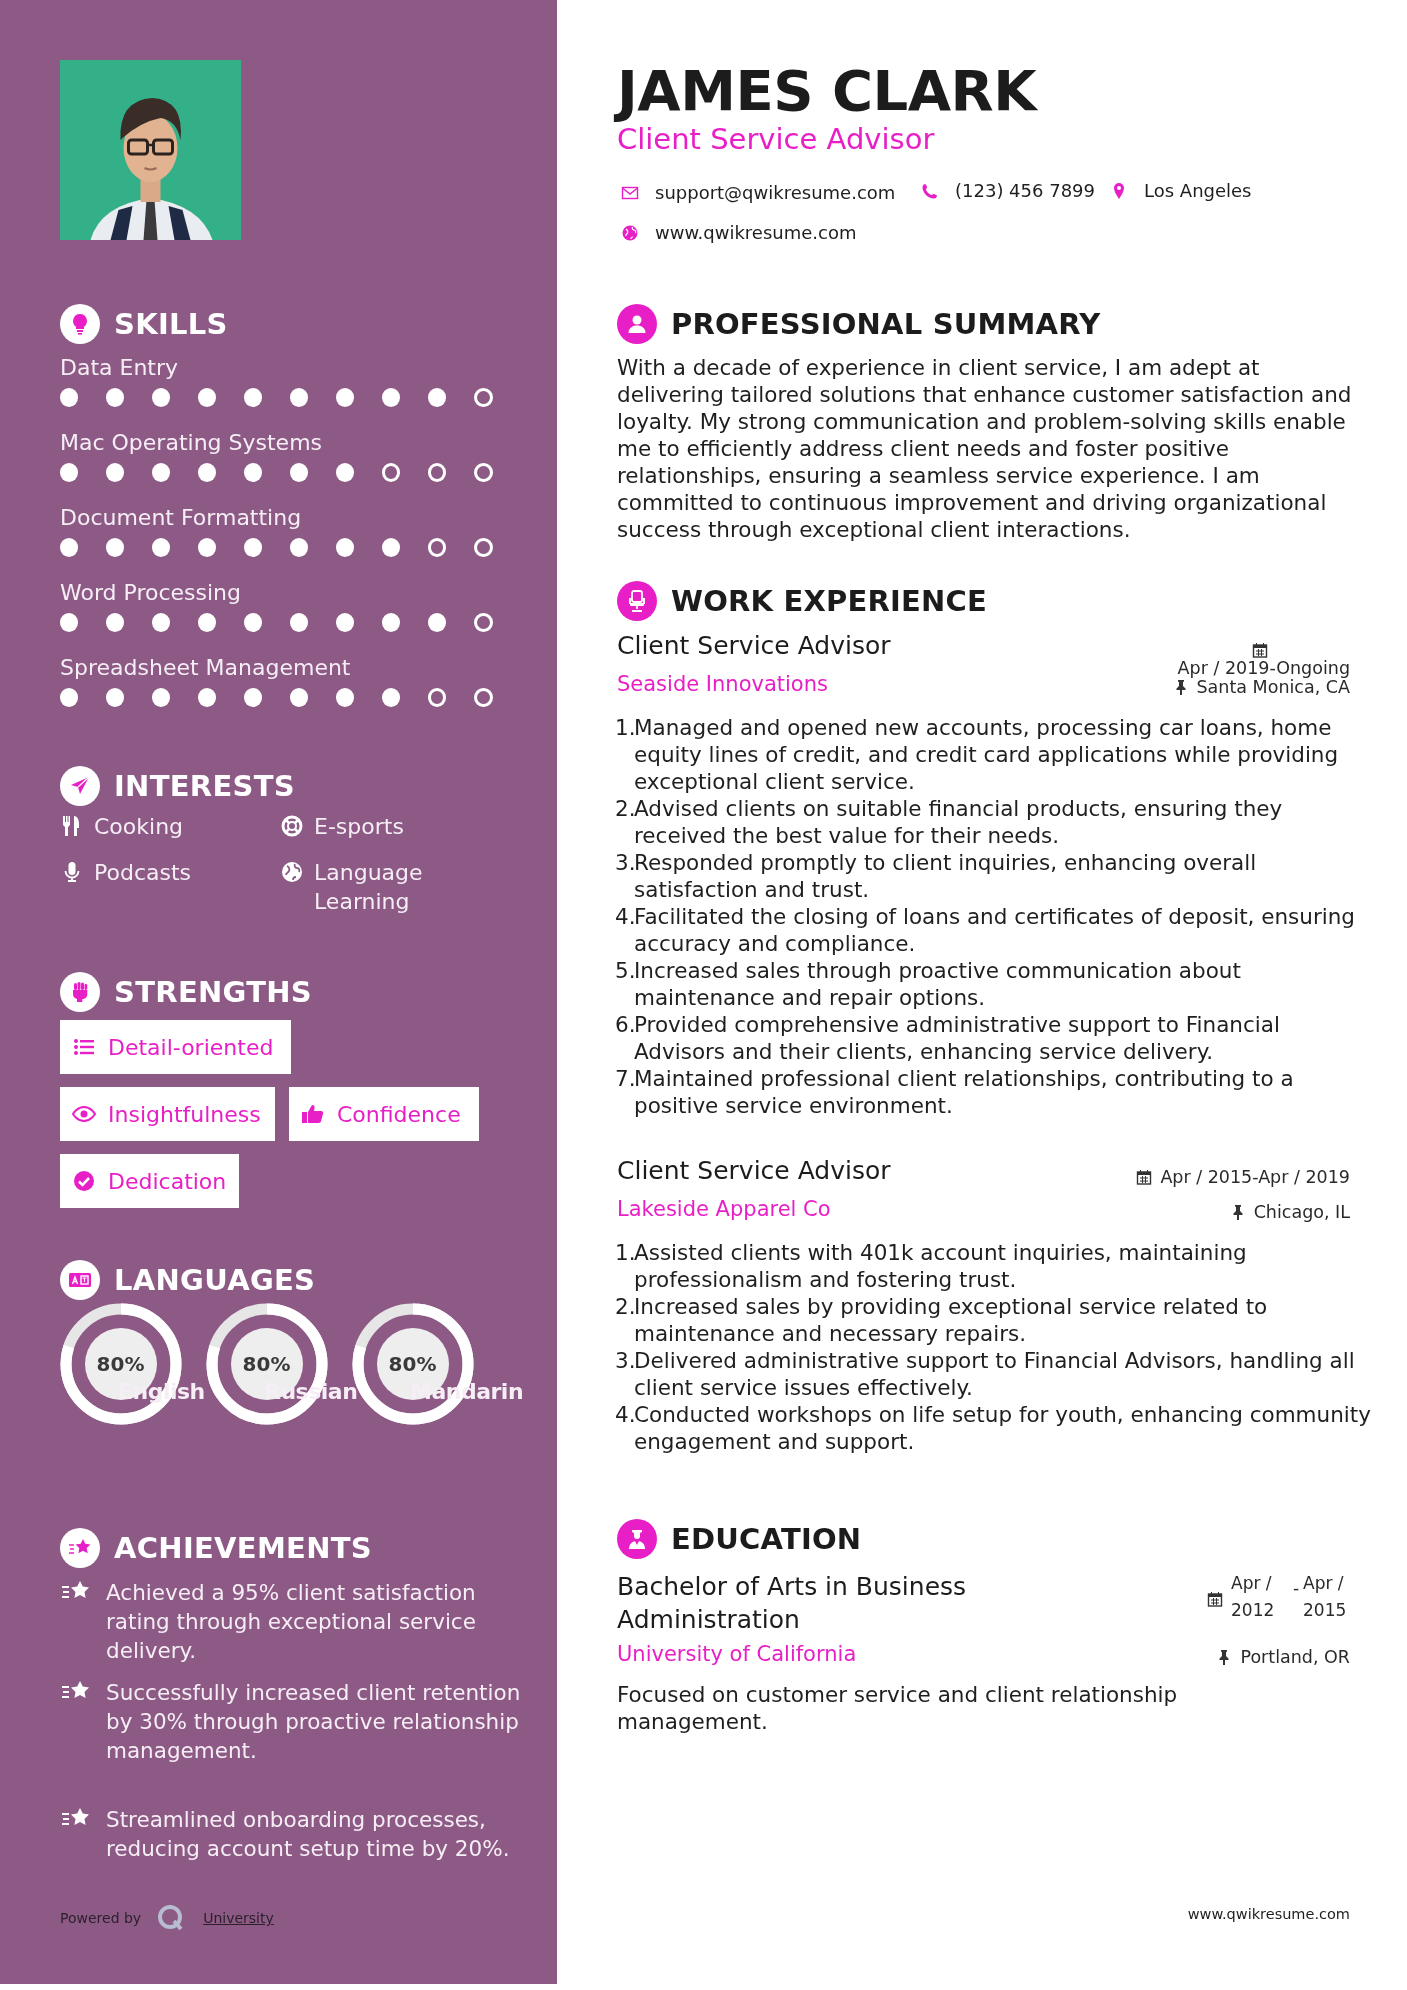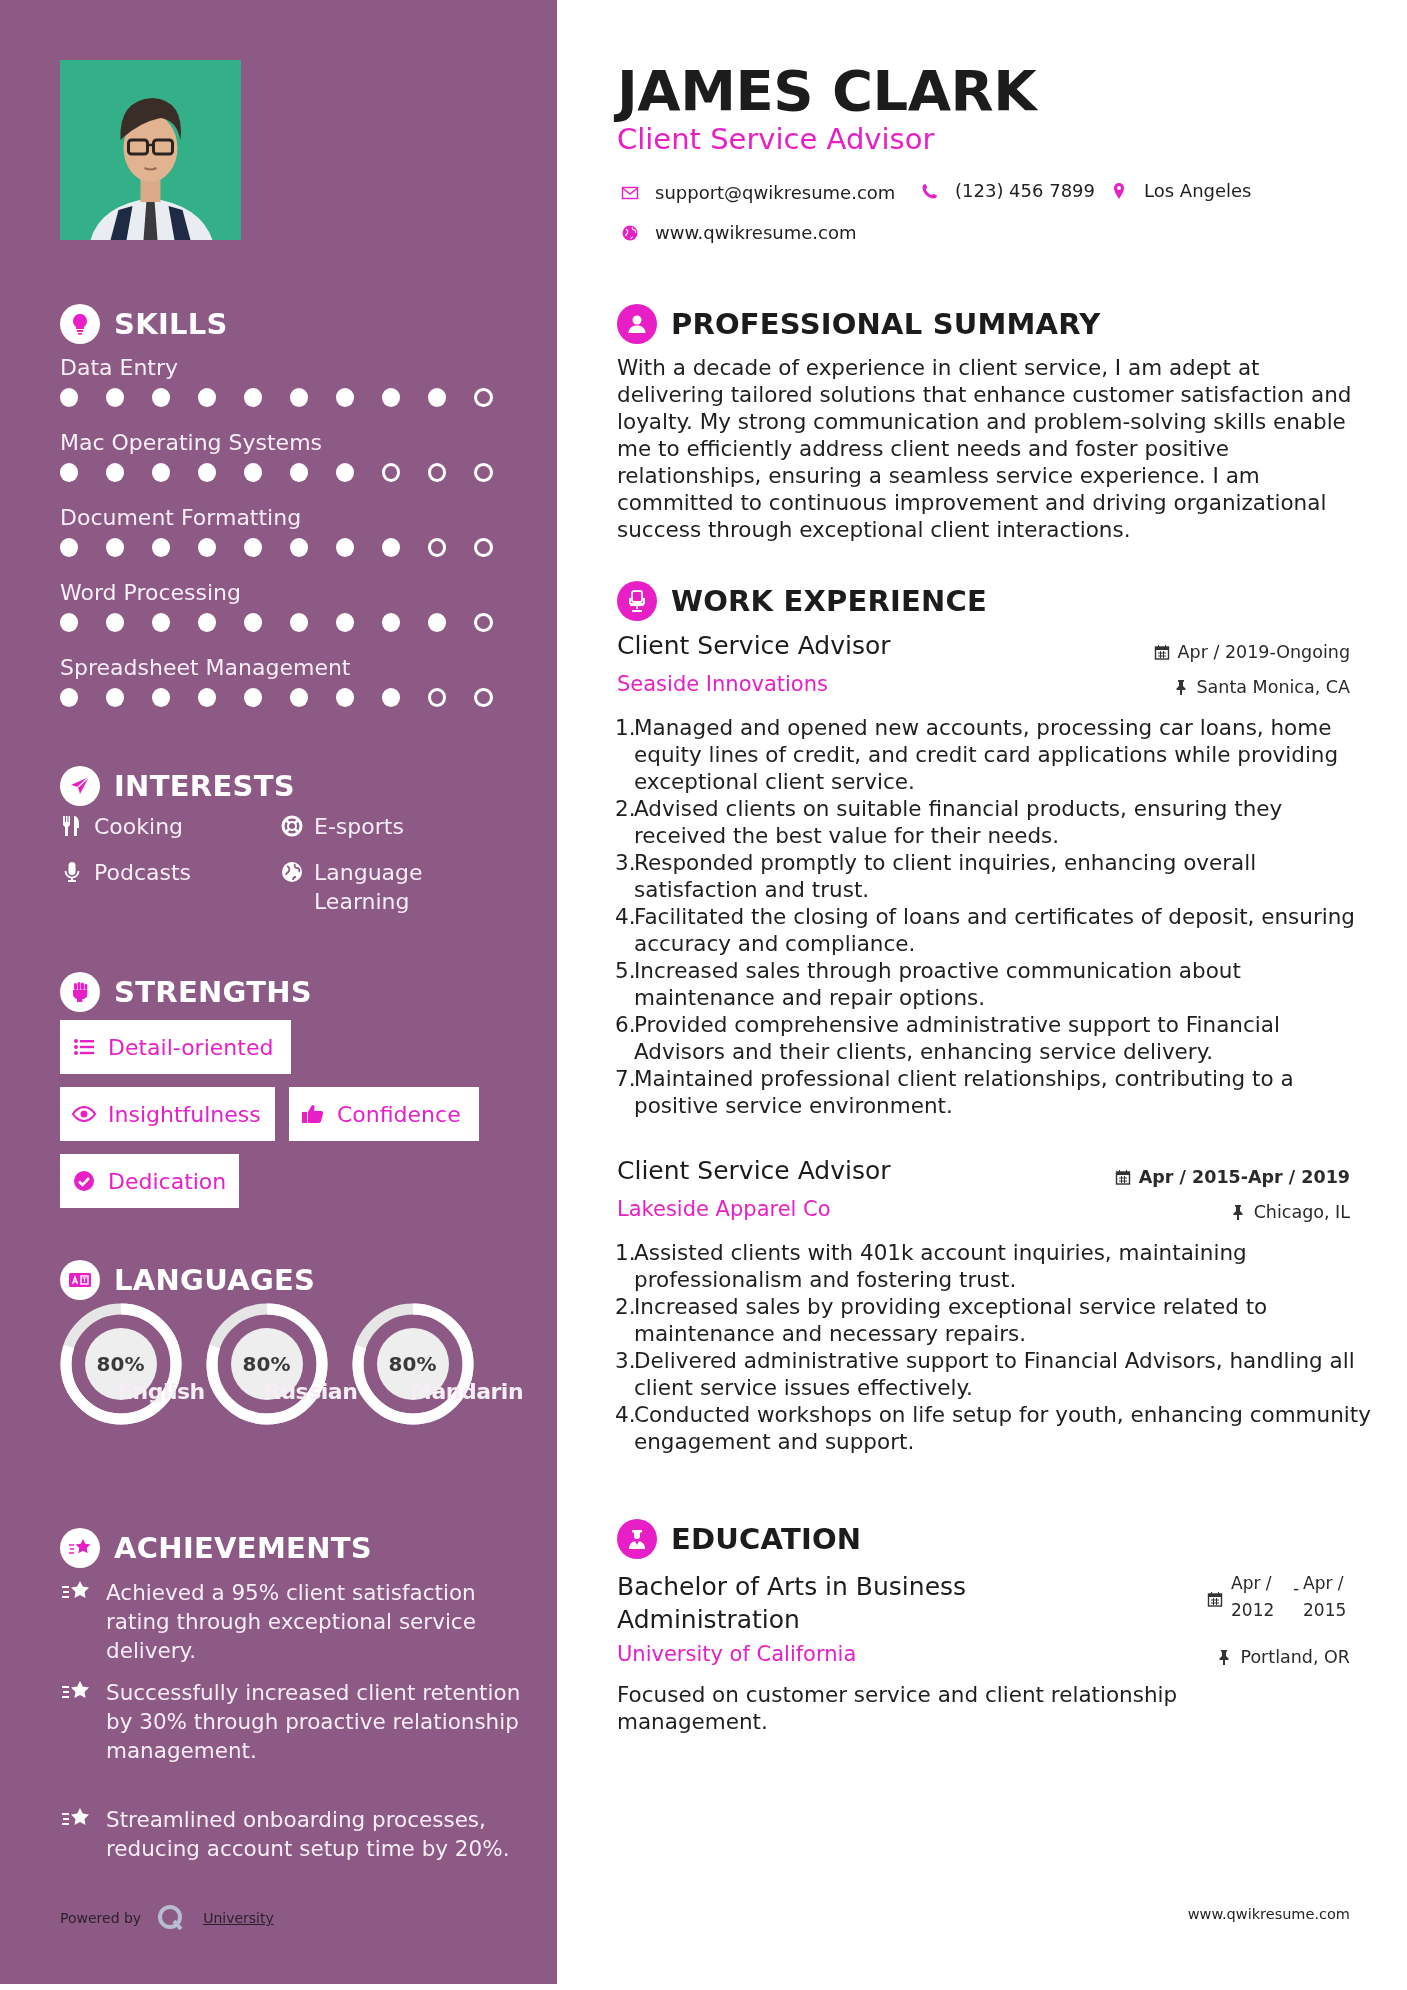--- a/index.html
+++ b/index.html
@@ -450,21 +450,21 @@
           <rect x="4" y="9" width="2" height="6" fill="#ffffff"></rect>
           <rect x="18" y="9" width="2" height="6" fill="#ffffff"></rect>
           <rect x="5" y="14" width="14" height="3" rx="1" fill="#ffffff"></rect>
           <path d="M12 17v3M7 22h10" stroke="#ffffff" stroke-width="1.8"></path>
         </svg>
     </span>
     <span class="ttl">WORK EXPERIENCE</span>
   </div>
 
   <div class="job-title" style="top:631px;">Client Service Advisor</div>
-  <div class="meta" style="top:642px;">
+  <div class="meta" style="top:642px;flex-direction:column;">
     <span class="ic">
       <svg viewBox="0 0 16 16">
           <rect x="1.5" y="3" width="13" height="12" fill="none" stroke="#333" stroke-width="1.4"></rect>
           <rect x="1.5" y="3" width="13" height="3" fill="#333"></rect>
           <path d="M4.5 1v3M11.5 1v3M4 9h8M4 12h8M6.5 7v7M9.5 7v7" stroke="#333" stroke-width="1"></path>
         </svg>
     </span>
     <span>Apr / 2019-Ongoing</span>
   </div>
   <div class="company" style="top:672px;">Seaside Innovations</div>
@@ -501,21 +501,21 @@
         <span class="num">6.</span>
         <span>Provided comprehensive administrative support to Financial Advisors and their clients, enhancing service delivery.</span>
       </li>
     <li>
         <span class="num">7.</span>
         <span>Maintained professional client relationships, contributing to a positive service environment.</span>
       </li>
   </ol>
 
   <div class="job-title" style="top:1156px;">Client Service Advisor</div>
-  <div class="meta" style="top:1167px;font-weight:bold;">
+  <div class="meta" style="top:1167px;">
     <span class="ic">
       <svg viewBox="0 0 16 16">
           <rect x="1.5" y="3" width="13" height="12" fill="none" stroke="#333" stroke-width="1.4"></rect>
           <rect x="1.5" y="3" width="13" height="3" fill="#333"></rect>
           <path d="M4.5 1v3M11.5 1v3M4 9h8M4 12h8M6.5 7v7M9.5 7v7" stroke="#333" stroke-width="1"></path>
         </svg>
     </span>
     <span>Apr / 2015-Apr / 2019</span>
   </div>
   <div class="company" style="top:1197px;">Lakeside Apparel Co</div>

